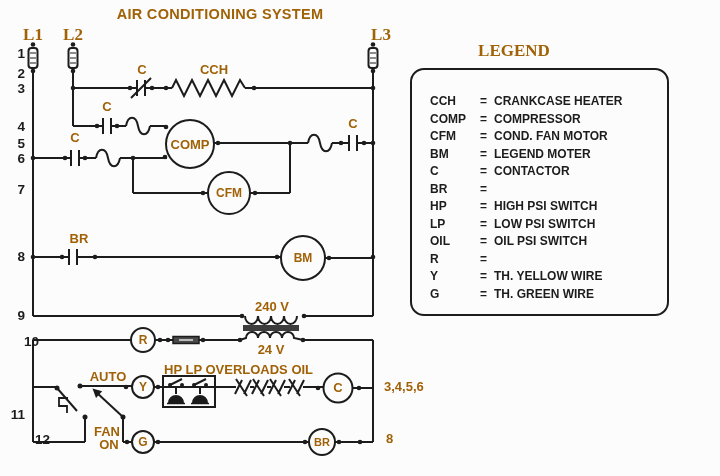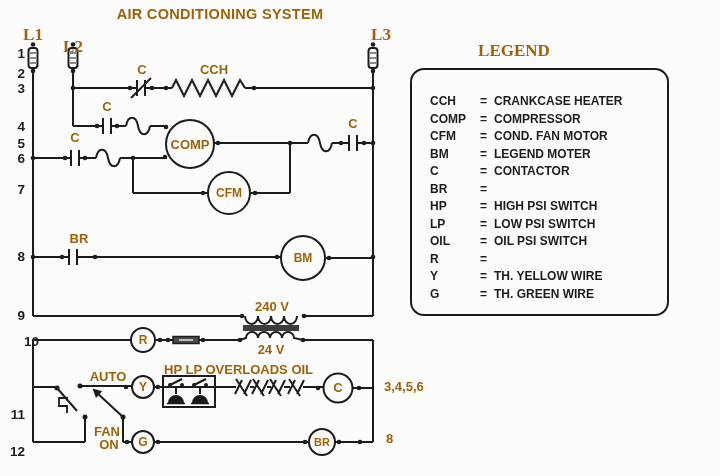--- a/index.html
+++ b/index.html
@@ -231,35 +231,35 @@
         <circle cx="158" cy="442" r="2.3"></circle>
         <circle cx="305" cy="442" r="2.3"></circle>
       <circle cx="339" cy="442" r="2.3"></circle>
         <circle cx="360" cy="442" r="2.3"></circle>
     </g>
   </svg>
 
   <div class="lbl t1 c" style="left:110px;top:6px;width:220px;">AIR CONDITIONING SYSTEM</div>
 
   <div class="lbl t2 c" style="left:22px;top:25px;width:22px;">L1</div>
-  <div class="lbl t2 c" style="left:62px;top:25px;width:22px;margin-top:12px;">L2</div>
+  <div class="lbl t2 c" style="left:62px;top:25px;width:22px;">L2</div>
   <div class="lbl t2 c" style="left:370px;top:25px;width:22px;">L3</div>
 
   <div class="rown" style="top:46px;">1</div>
   <div class="rown" style="top:66px;">2</div>
   <div class="rown" style="top:81px;">3</div>
   <div class="rown" style="top:119px;">4</div>
   <div class="rown" style="top:136px;">5</div>
   <div class="rown" style="top:151px;">6</div>
   <div class="rown" style="top:182px;">7</div>
   <div class="rown" style="top:249px;">8</div>
   <div class="rown" style="top:308px;">9</div>
   <div class="rown" style="top:334px;margin-left:14px;">10</div>
   <div class="rown" style="top:379px;margin-top:28px;">11</div>
-  <div class="rown" style="top:444px;">12</div>
+  <div class="rown" style="top:432px;margin-left:25px;">12</div>
 
   <div class="lbl f13 c" style="left:132px;top:62px;width:20px;">C</div>
   <div class="lbl f13 c" style="left:194px;top:62px;width:40px;">CCH</div>
   <div class="lbl f13 c" style="left:97px;top:99px;width:20px;">C</div>
   <div class="lbl f13 c" style="left:343px;top:116px;width:20px;">C</div>
   <div class="lbl f13 c" style="left:65px;top:130px;width:20px;">C</div>
   <div class="lbl f13 c" style="left:64px;top:231px;width:30px;">BR</div>
   <div class="lbl f13 c" style="left:247px;top:299px;width:50px;">240 V</div>
   <div class="lbl f13 c" style="left:246px;top:342px;width:50px;">24 V</div>
   <div class="lbl f13 c" style="left:86px;top:369px;width:44px;">AUTO</div>

